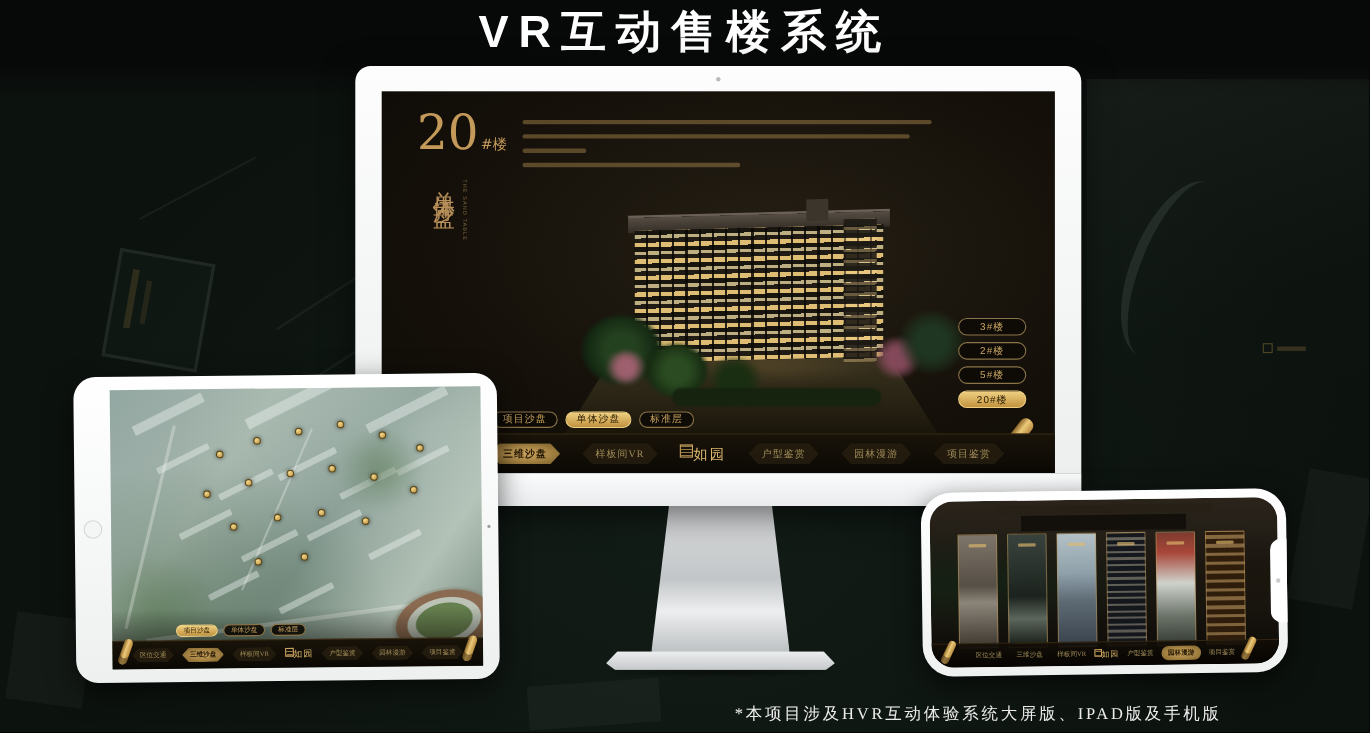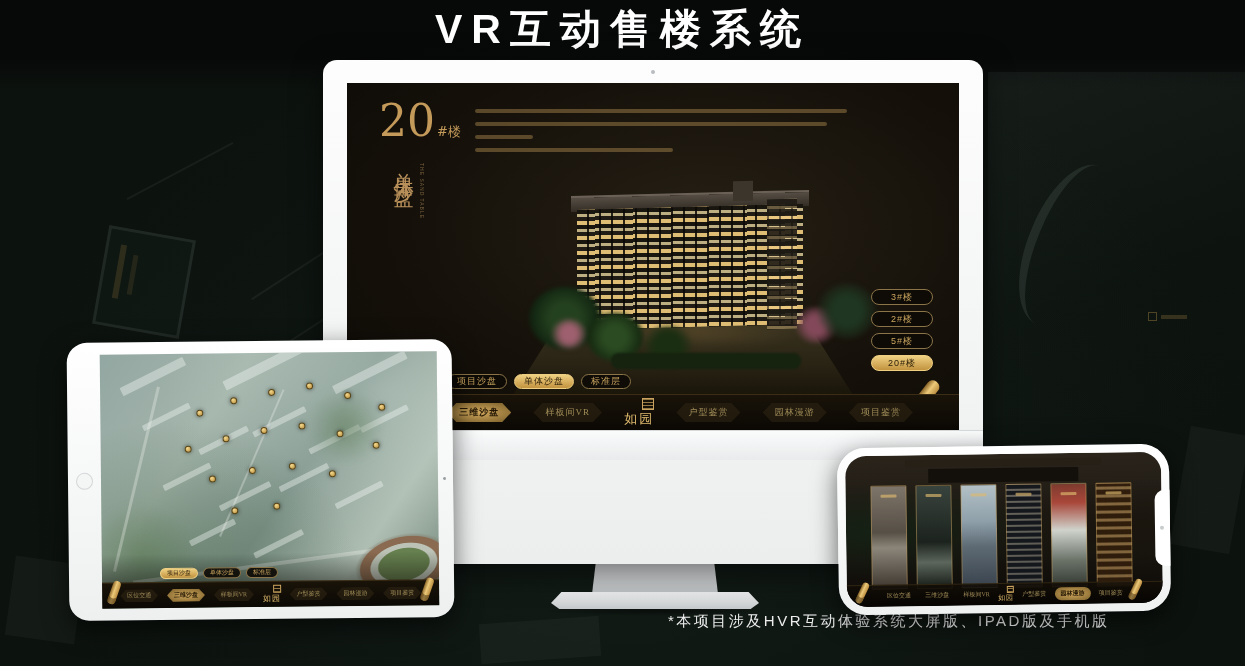--- a/index.html
+++ b/index.html
@@ -32,42 +32,42 @@
     border:1px solid rgba(200,160,80,.35); }
   .bg-gold-mark i { position:absolute; left:12px; top:2px; width:26px; height:4px; background:rgba(200,160,80,.22); }
   .bg-blocks { position:absolute; background:rgba(255,255,255,.035); }
   .bg-b1 { left:10px; top:560px; width:70px; height:80px; transform:rotate(8deg); }
   .bg-b2 { left:480px; top:620px; width:120px; height:40px; transform:rotate(-4deg); }
   .bg-b3 { left:1180px; top:430px; width:60px; height:120px; transform:rotate(10deg); }
 
   
   .page-title { position:absolute; left:0; right:0; top:2px; text-align:center;
     color:#fff; font-size:41px; font-weight:bold; letter-spacing:9px; }
-  .footnote { position:absolute; left:668px; top:612px; color:#ededed;
-    font-size:15px; letter-spacing:2.5px; }
+  .footnote { position:absolute; left:668px; top:640px; color:#ededed;
+    font-size:15px; letter-spacing:2.5px;font-family:Liberation Serif, serif; }
 
   
   .pill { border:1px solid #8a7448; background:rgba(14,11,6,.92); color:#c9a45e;
     border-radius:8px; display:flex; align-items:center; justify-content:center; }
   .pill.active { background:linear-gradient(180deg,#efd082,#c2933f); color:#2e2008; border-color:#efd082; font-weight:normal; }
   .navbar { position:absolute; left:0; right:0; bottom:0;
     background:linear-gradient(180deg,#191309,#0b0804); border-top:1px solid rgba(150,115,55,.35);
     display:flex; align-items:center; justify-content:space-between; }
   .nav-item { color:#a08c58; background:rgba(48,38,20,.55);
     clip-path:polygon(9px 0,calc(100% - 9px) 0,100% 50%,calc(100% - 9px) 100%,9px 100%,0 50%);font-family:Liberation Serif, serif; }
   .nav-item.active { background:radial-gradient(ellipse at center,#d2a95e 0%,#8a6c33 80%); color:#241805; font-weight:bold; }
-  .logo-stack { display:flex; flex-direction:column; align-items:flex-end; }
+  .logo-stack { display:flex; flex-direction:row; align-items:flex-start; }
   .seal { border:1px solid #caa45e;
     background:repeating-linear-gradient(0deg, rgba(202,164,94,.7) 0 1px, transparent 1px 3px); }
   .logo-text { color:#dcb86c; font-family:"DejaVu Serif", serif; letter-spacing:2px; }
   .scroll-cap { background:linear-gradient(90deg,#8a6528,#ecc979 45%,#b98c3f); border-radius:6px;
     box-shadow:inset 0 -6px 0 rgba(60,40,10,.5); }
 
   
-  .monitor-body { position:absolute; left:323px; top:60px; width:660px; height:504px;
+  .monitor-body { position:absolute; left:323px; top:60px; width:660px; height:400px;
     background:linear-gradient(180deg,#fdfdfd,#eceeee); border-radius:14px 14px 9px 9px;
     box-shadow:0 8px 30px rgba(0,0,0,.55); z-index:10; }
   .monitor-cam { position:absolute; left:50%; top:10px; width:4px; height:4px; margin-left:-2px;
     border-radius:50%; background:#b9bcbe; }
   .monitor-screen { position:absolute; left:24px; top:23px; width:612px; height:347px;
     background:radial-gradient(ellipse at 58% 42%, #262015 0%, #16110a 55%, #0d0a06 100%);
     overflow:hidden; }
   .monitor-chin { position:absolute; left:0; right:0; top:370px; height:30px;
     border-top:1px solid #d7dadb; background:linear-gradient(180deg,#fafbfb,#e9ebec); border-radius:0 0 9px 9px; }
   .stand-neck { position:absolute; left:592px; top:458px; width:126px; height:136px; z-index:5;

